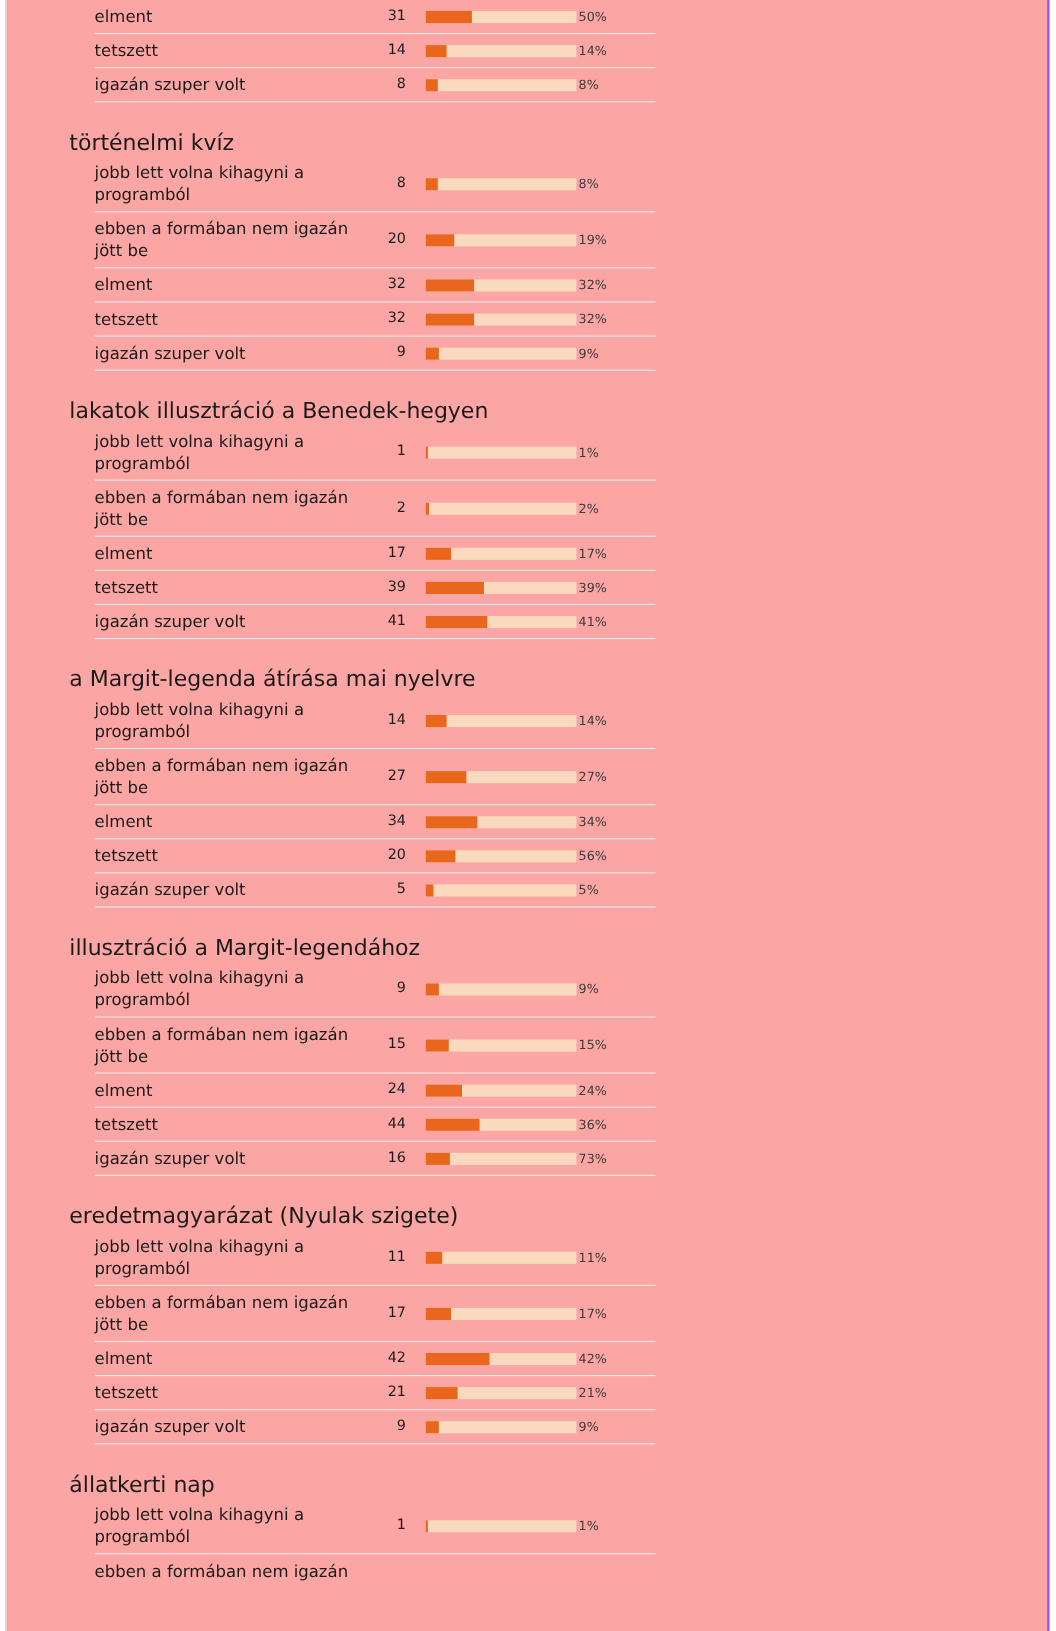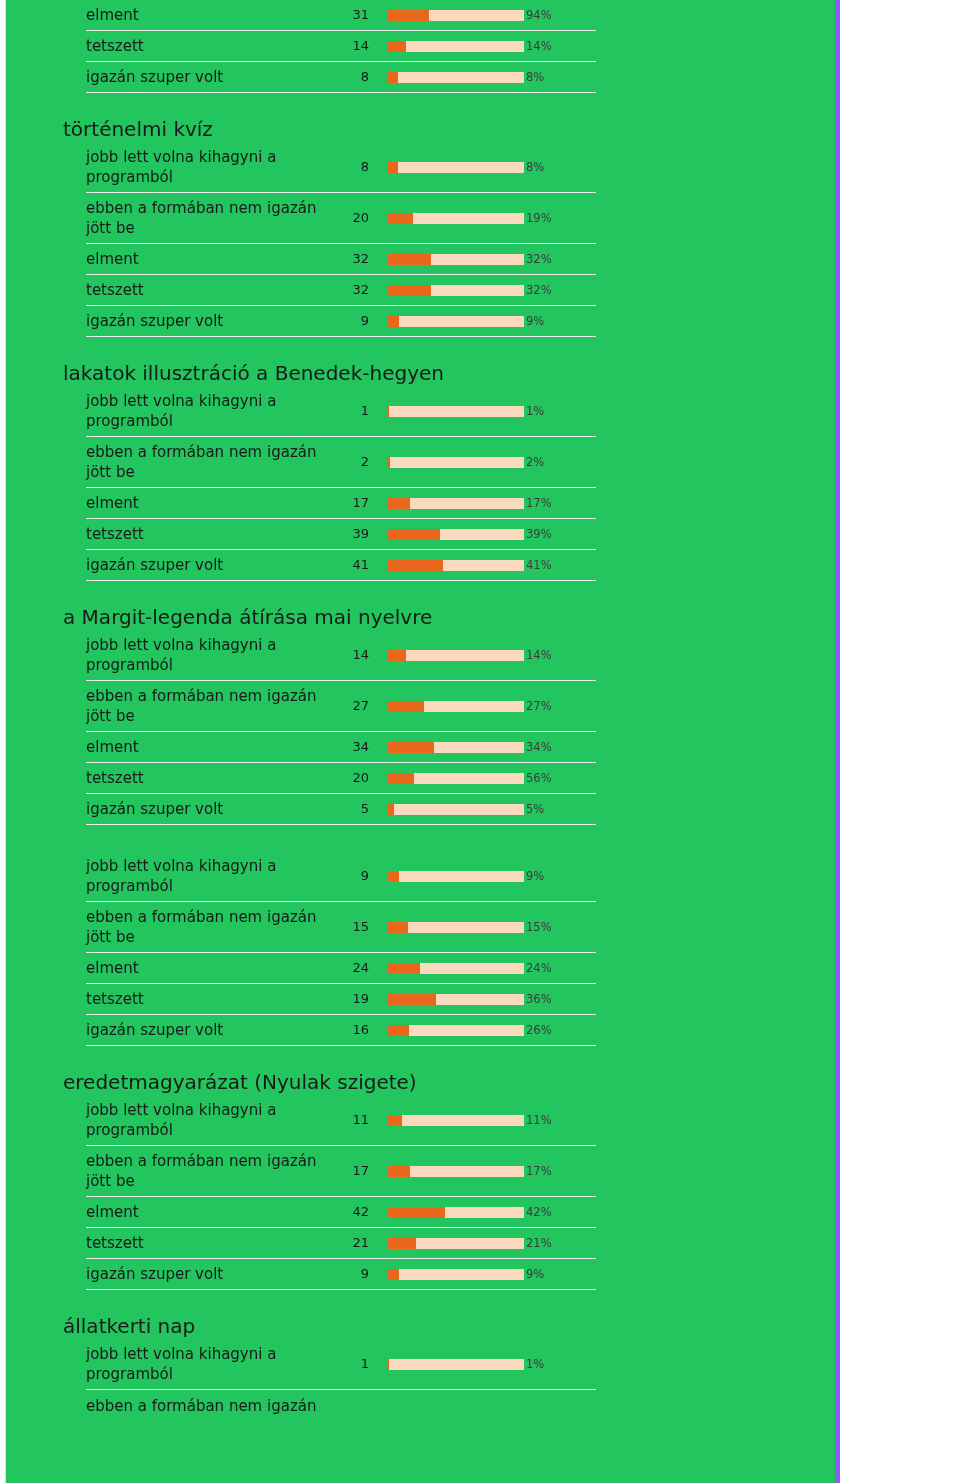--- a/index.html
+++ b/index.html
@@ -12,25 +12,25 @@
     height: 1483px;
     font-family: "DejaVu Sans", "Liberation Sans", sans-serif;
     color: #1a1a1a;
     overflow: hidden;
     position: relative;
   }
   .page {
     position: absolute;
     left: 5px;
     top: 0;
-    width: 835px;
+    width: 949px;
     height: 1483px;
-    background: #22c55e;
+    background: #fca5a5;
     border-left: 1px solid #dcdcdc;
-    border-right: 5px solid #8b5cf6;
+    border-right: 2px solid #8b5cf6;
     box-sizing: border-box;
     overflow: hidden;
   }
   .content {
     position: absolute;
     left: 50px;
     top: 0;
     width: 540px;
   }
 
@@ -111,21 +111,21 @@
     <div class="section">
       <div class="rows" id="partial-top-rows">
           <div class="row">
     <div class="row-label">elment</div>
     <div class="row-count">31</div>
     <div class="bar-cell">
       <div class="bar-track">
         <div class="bar-fill" style="width: 42.47px;"></div>
       </div>
     </div>
-    <div class="row-pct">94%</div>
+    <div class="row-pct">50%</div>
   </div>
           <div class="row">
     <div class="row-label">tetszett</div>
     <div class="row-count">14</div>
     <div class="bar-cell">
       <div class="bar-track">
         <div class="bar-fill" style="width: 19.18px;"></div>
       </div>
     </div>
     <div class="row-pct">14%</div>
@@ -307,20 +307,21 @@
       <div class="bar-track">
         <div class="bar-fill" style="width: 6.85px;"></div>
       </div>
     </div>
     <div class="row-pct">5%</div>
   </div>
           </div>
         </div>
         <div class="section-gap"></div>
         <div class="section">
+          <div class="section-title">illusztráció a Margit-legendához</div>
           <div class="rows">
             <div class="row two-line">
     <div class="row-label">jobb lett volna kihagyni a programból</div>
     <div class="row-count">9</div>
     <div class="bar-cell">
       <div class="bar-track">
         <div class="bar-fill" style="width: 12.33px;"></div>
       </div>
     </div>
     <div class="row-pct">9%</div>
@@ -340,37 +341,37 @@
     <div class="row-count">24</div>
     <div class="bar-cell">
       <div class="bar-track">
         <div class="bar-fill" style="width: 32.88px;"></div>
       </div>
     </div>
     <div class="row-pct">24%</div>
   </div>
             <div class="row">
     <div class="row-label">tetszett</div>
-    <div class="row-count">19</div>
+    <div class="row-count">44</div>
     <div class="bar-cell">
       <div class="bar-track">
         <div class="bar-fill" style="width: 49.32px;"></div>
       </div>
     </div>
     <div class="row-pct">36%</div>
   </div>
             <div class="row">
     <div class="row-label">igazán szuper volt</div>
     <div class="row-count">16</div>
     <div class="bar-cell">
       <div class="bar-track">
         <div class="bar-fill" style="width: 21.92px;"></div>
       </div>
     </div>
-    <div class="row-pct">26%</div>
+    <div class="row-pct">73%</div>
   </div>
           </div>
         </div>
         <div class="section-gap"></div>
         <div class="section">
           <div class="section-title">eredetmagyarázat (Nyulak szigete)</div>
           <div class="rows">
             <div class="row two-line">
     <div class="row-label">jobb lett volna kihagyni a programból</div>
     <div class="row-count">11</div>

